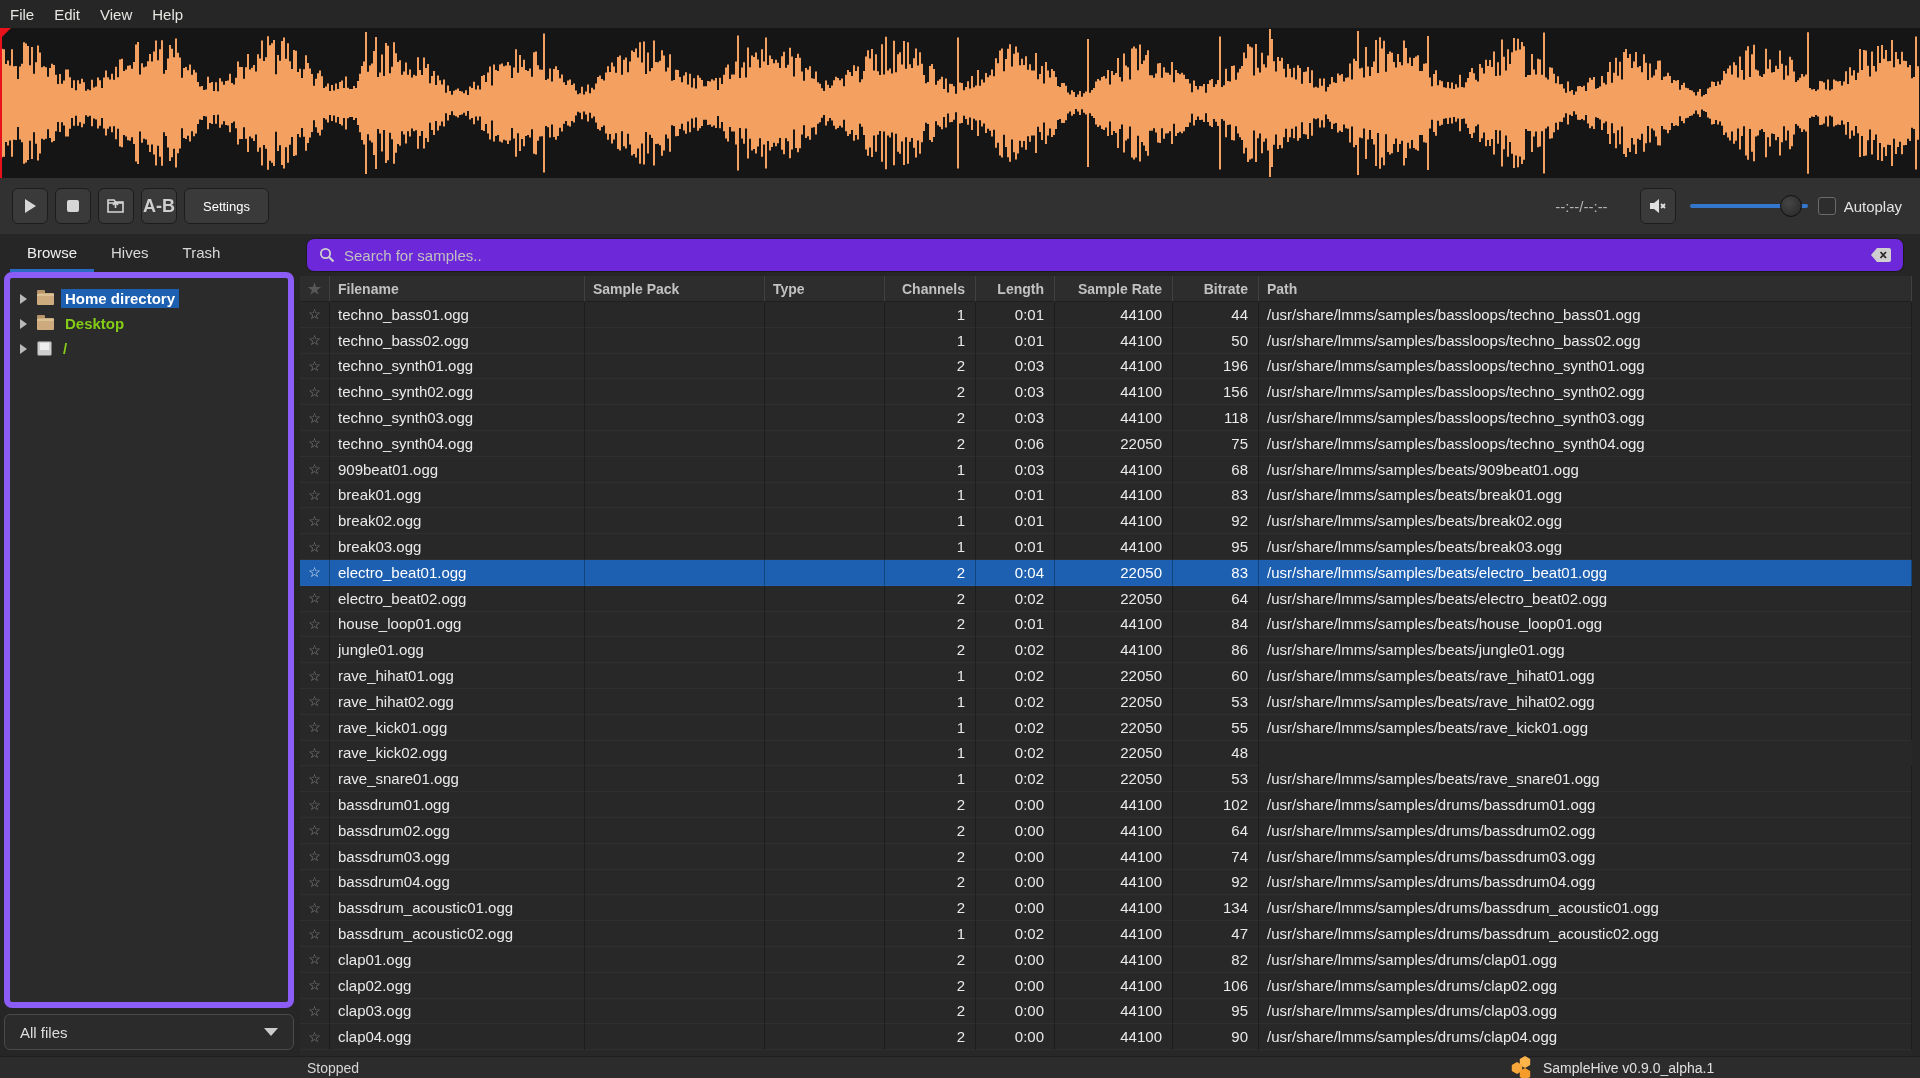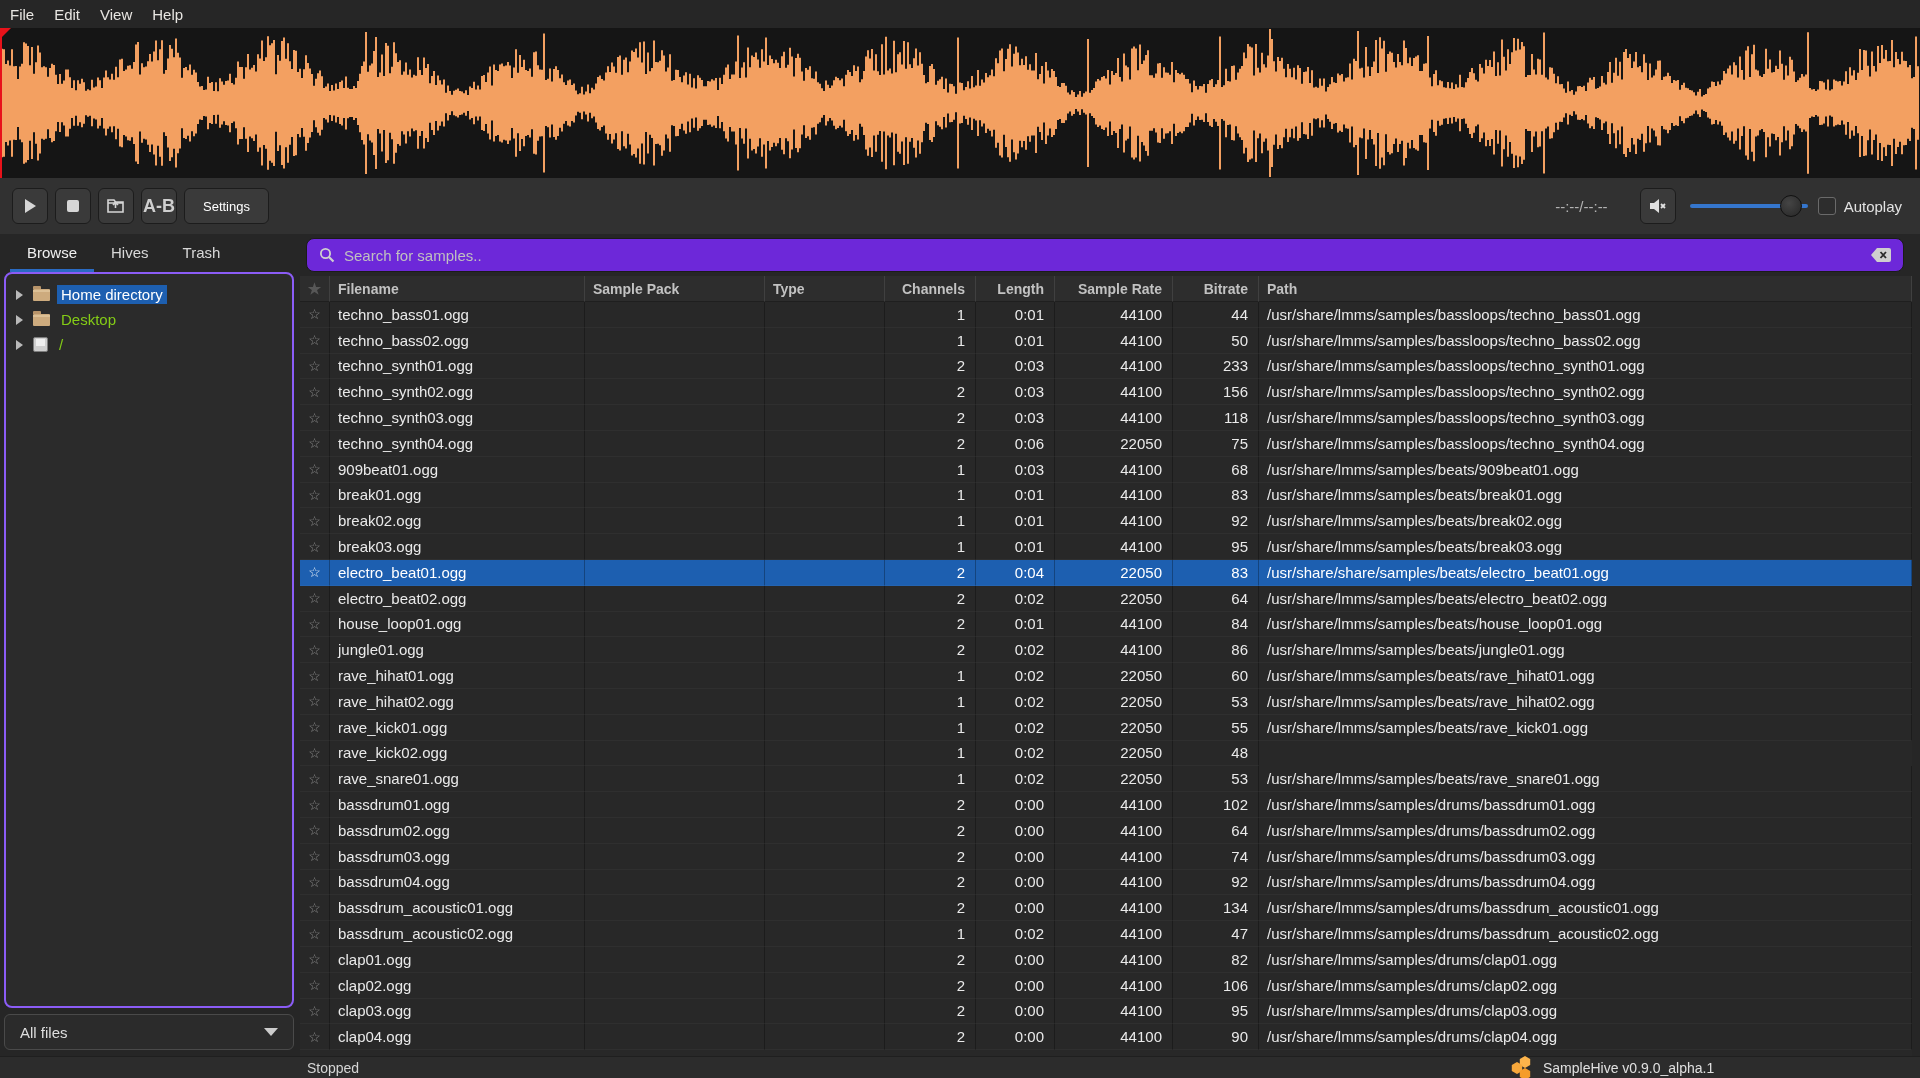--- a/index.html
+++ b/index.html
@@ -35,21 +35,21 @@
   .checkbox { width:18px; height:18px; background:#2d2d2d; border:1px solid #6a6a6a; border-radius:3px; margin-right:8px; cursor:pointer; }
   .autoplay-label { font-size:15px; color:#e2e2e2; margin-right:6px; }
   
   .content { position:absolute; top:234px; left:0; right:0; bottom:22px; }
   
   .left-panel { position:absolute; top:0; left:0; width:300px; bottom:0; }
   .tabs { position:absolute; top:2px; left:10px; height:36px; display:flex; }
   .tab { padding:8px 17px 6px 17px; font-size:15px; color:#d8d8d8; border-bottom:3px solid transparent; cursor:pointer; }
   .tab.active { border-bottom-color:#2a6bc4; color:#f0f0f0; }
   .tree-panel { position:absolute; top:38px; left:4px; right:6px; bottom:48px;
-    background:#2b2b2b; border:2px solid #8b5cf6; border-radius:8px; padding-top:8px; }
+    background:#2b2b2b; border:6px solid #8b5cf6; border-radius:8px; padding-top:8px;font-weight:bold; }
   .tree-item { height:25px; display:flex; align-items:center; padding-left:10px; font-size:15px; cursor:pointer; }
   .caret { width:0; height:0; border-top:5px solid transparent; border-bottom:5px solid transparent;
     border-left:7px solid #b9b9b9; margin-right:10px; }
   .ficon { width:17px; height:12px; background:#cdab7e; border-radius:1px; position:relative; margin-right:7px; flex:none; }
   .ficon::before { content:''; position:absolute; top:-3px; left:0; width:8px; height:3px; background:#b8946a; border-radius:1px 1px 0 0; }
   .ficon::after { content:''; position:absolute; top:1px; left:0; right:0; height:2px; background:#dcc096; }
   .dicon { width:15px; height:15px; background:#cfcfcf; border:1px solid #7d7d7d; border-radius:2px; position:relative; margin-right:7px; flex:none; }
   .dicon::before { content:''; position:absolute; top:1px; left:2px; right:2px; height:7px; background:#efefef; }
   .tree-label { padding:1px 4px; color:#84cc16; }
   .tree-label.selected { background:#1d5fb0; color:#ffffff; }
@@ -222,21 +222,21 @@
           <div class="cell ">/usr/share/lmms/samples/bassloops/techno_bass02.ogg</div>
         </div>
         <div class="trow">
           <div class="cell star">☆</div>
           <div class="cell ">techno_synth01.ogg</div>
           <div class="cell "></div>
           <div class="cell "></div>
           <div class="cell num">2</div>
           <div class="cell num">0:03</div>
           <div class="cell num">44100</div>
-          <div class="cell num">233</div>
+          <div class="cell num">196</div>
           <div class="cell ">/usr/share/lmms/samples/bassloops/techno_synth01.ogg</div>
         </div>
         <div class="trow">
           <div class="cell star">☆</div>
           <div class="cell ">techno_synth02.ogg</div>
           <div class="cell "></div>
           <div class="cell "></div>
           <div class="cell num">2</div>
           <div class="cell num">0:03</div>
           <div class="cell num">44100</div>
@@ -311,21 +311,21 @@
         </div>
         <div class="trow selected">
           <div class="cell star">☆</div>
           <div class="cell ">electro_beat01.ogg</div>
           <div class="cell "></div>
           <div class="cell "></div>
           <div class="cell num">2</div>
           <div class="cell num">0:04</div>
           <div class="cell num">22050</div>
           <div class="cell num">83</div>
-          <div class="cell ">/usr/share/share/samples/beats/electro_beat01.ogg</div>
+          <div class="cell ">/usr/share/lmms/samples/beats/electro_beat01.ogg</div>
         </div>
         <div class="trow">
           <div class="cell star">☆</div>
           <div class="cell ">electro_beat02.ogg</div>
           <div class="cell "></div>
           <div class="cell "></div>
           <div class="cell num">2</div>
           <div class="cell num">0:02</div>
           <div class="cell num">22050</div>
           <div class="cell num">64</div>

